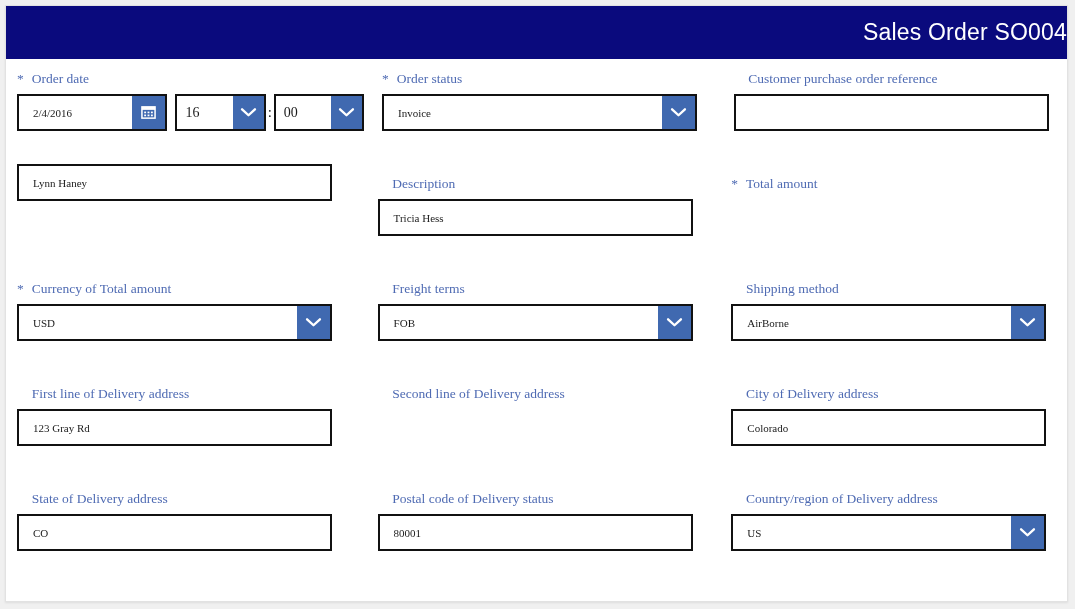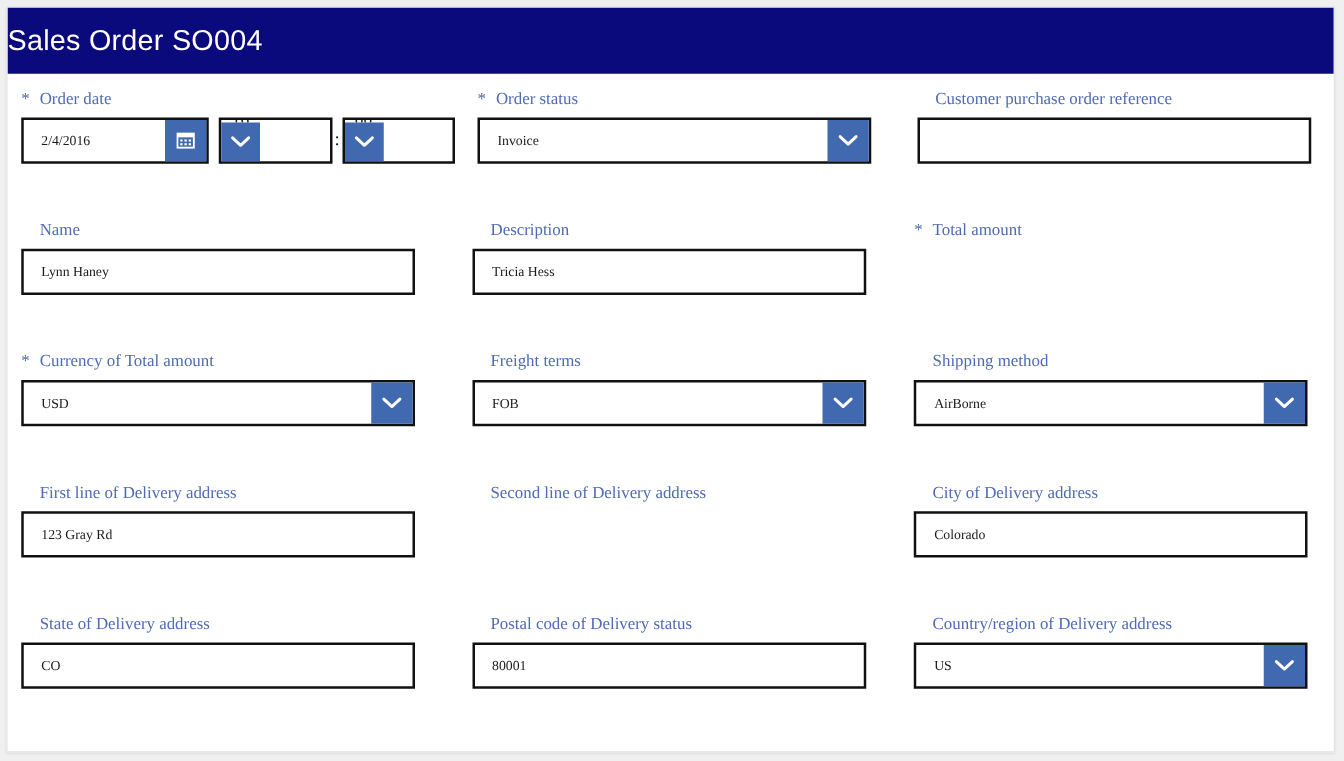--- a/index.html
+++ b/index.html
@@ -24,21 +24,21 @@
     box-sizing: border-box;
     box-shadow: 0 1px 2px rgba(0,0,0,0.08);
     overflow: hidden;
   }
   .titlebar {
     height: 53px;
     background: #0a0a7d;
     color: #ffffff;
     display: flex;
     align-items: center;
-    justify-content: flex-start;
+    justify-content: flex-end;
     font-size: 23px;
     font-weight: 400;
     letter-spacing: 0.2px;
   }
   .form {
     padding: 0 0 0 0;
     display: block;
   }
   .row {
     display: flex;
@@ -105,21 +105,21 @@
 
   .text-input { width: 315px; }
   .select-box { width: 315px; }
 
   
   .datetime {
     display: flex;
     align-items: center;
   }
   .date-box { width: 157px; }
-  .time-box { width: 94px; margin-left: 8px; flex-direction: column; }
+  .time-box { width: 94px; margin-left: 8px; }
   .colon {
     font-size: 15px;
     color: #1a1a1a;
     padding: 0 2px;
     line-height: 37px;
   }
   .time-box .val { padding-left: 8px; font-size: 14px; }
   .time-box .btn-blue { width: 31px; flex: 0 0 31px; }
 </style>
 </head>
@@ -187,21 +187,20 @@
       <div class="cell c3">
         <span class="label"><span class="star hidden">*</span><span>Customer purchase order reference</span></span>
         <div class="ctrl text-input">
           <div class="val"></div>
         </div>
       </div>
     </div>
 
     <div class="row">
       <div class="cell c1">
-        <span class="label"><span class="star hidden">*</span><span>Name</span></span>
         <div class="ctrl text-input">
           <div class="val">Lynn Haney</div>
         </div>
       </div>
       <div class="cell c2">
         <span class="label"><span class="star hidden">*</span><span>Description</span></span>
         <div class="ctrl text-input">
           <div class="val">Tricia Hess</div>
         </div>
       </div>

